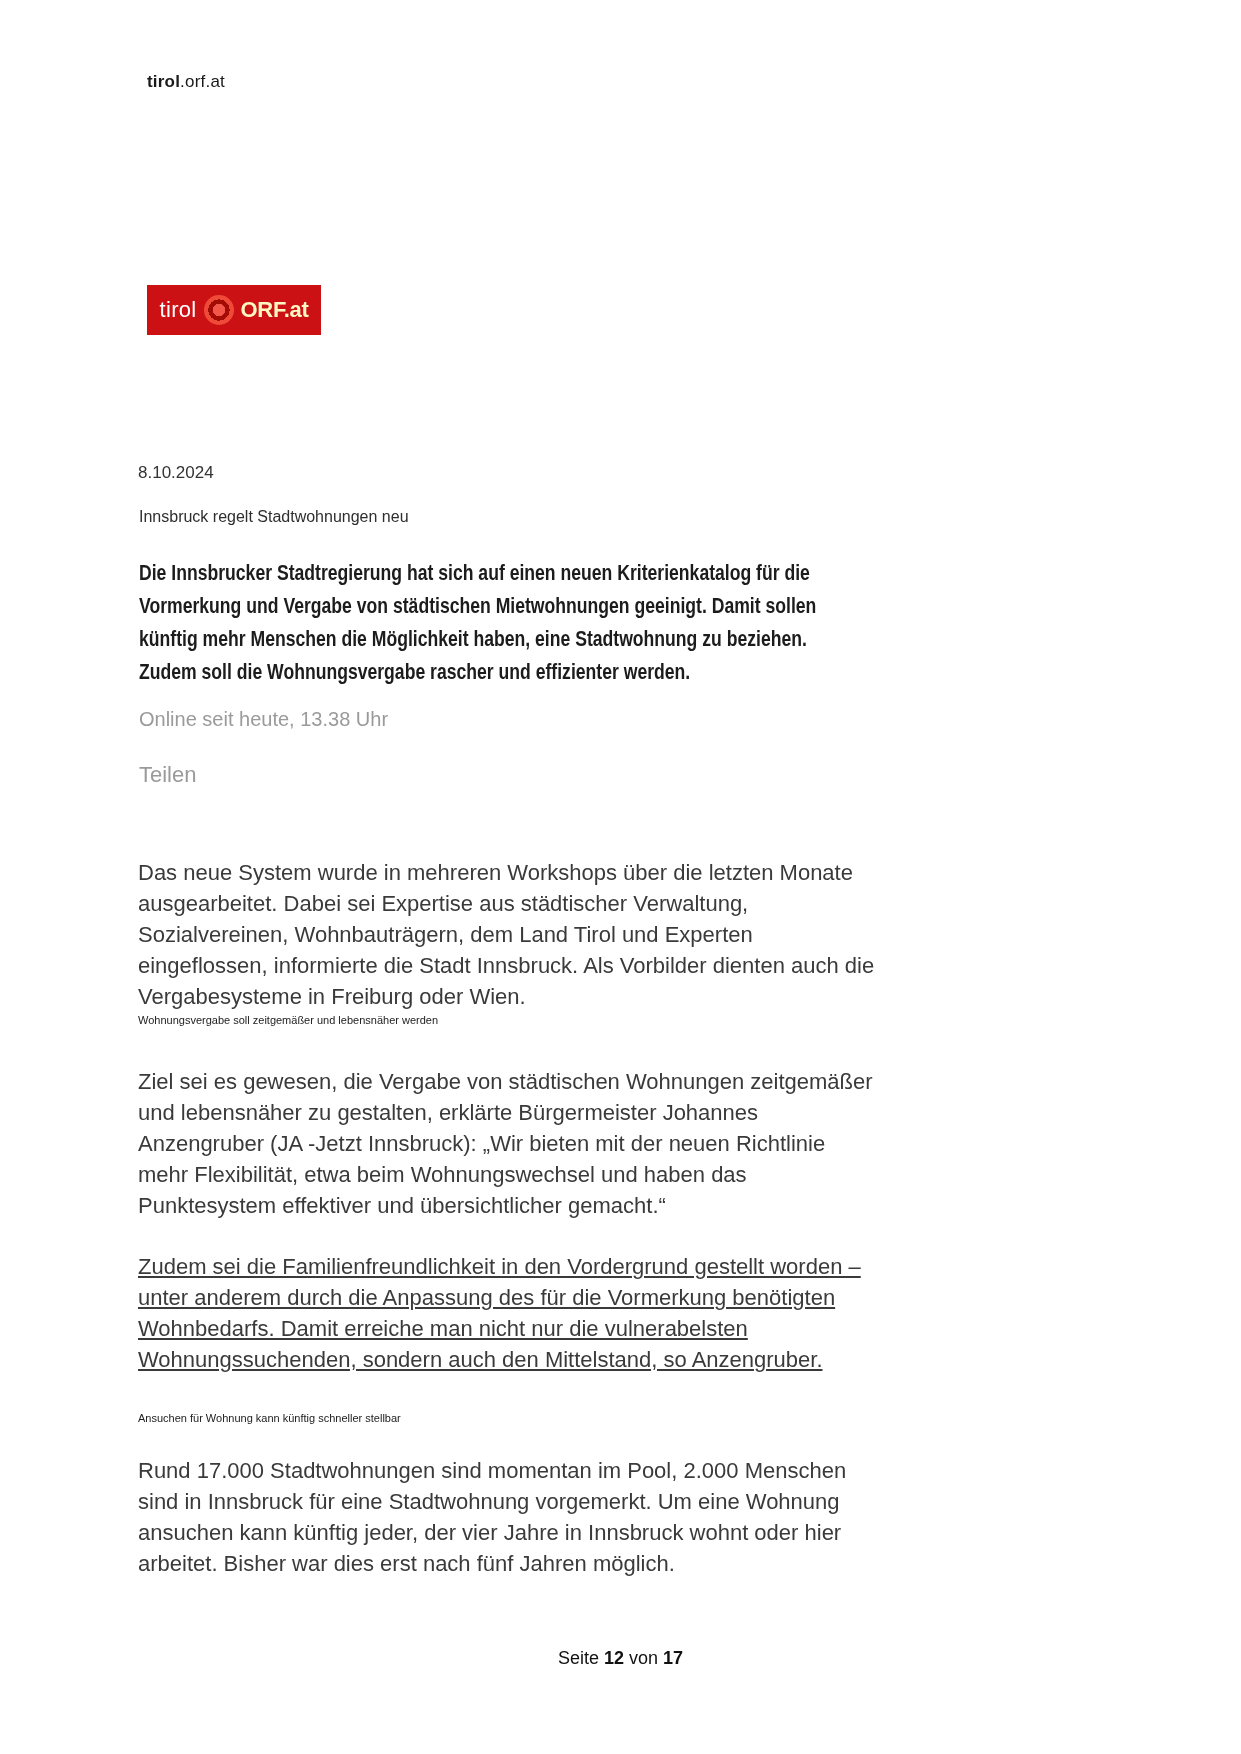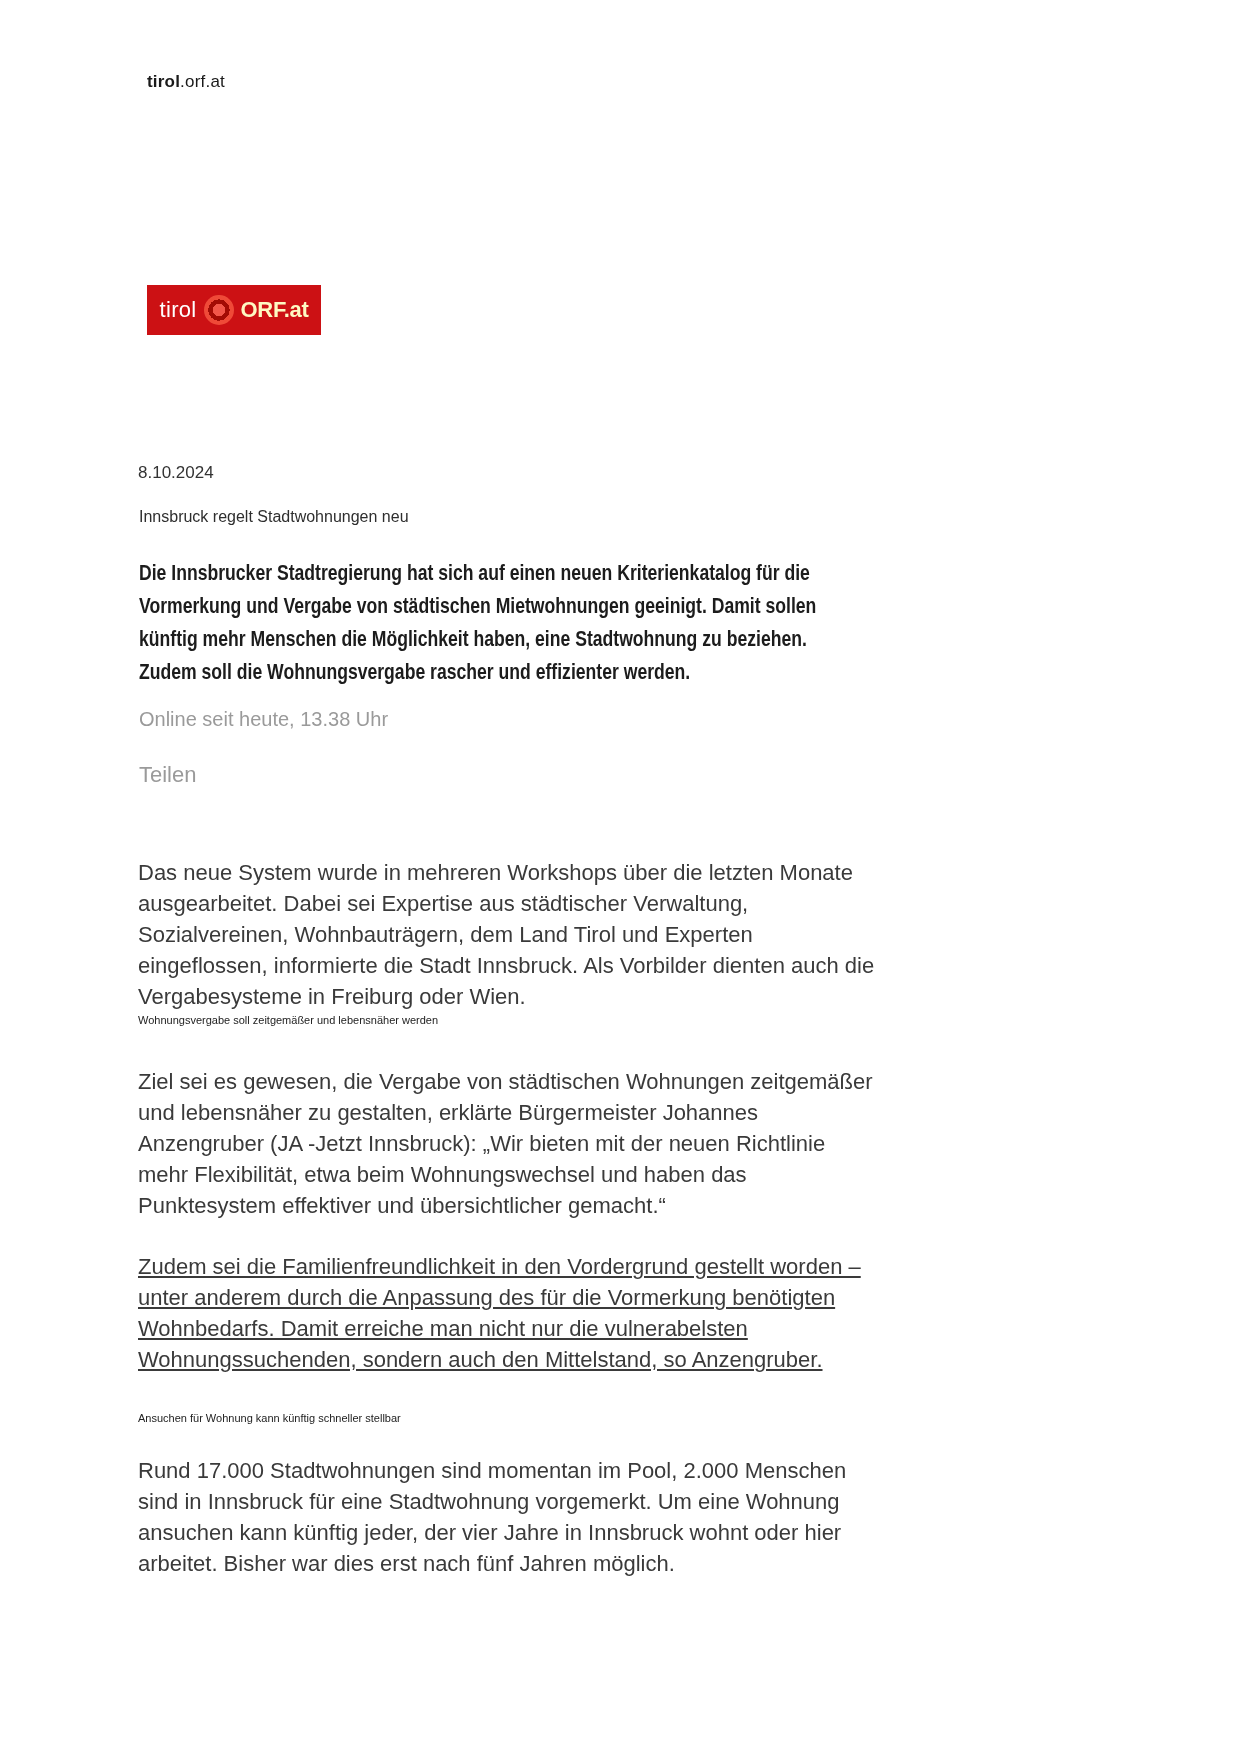--- a/index.html
+++ b/index.html
@@ -85,14 +85,20 @@
 Wohnbedarfs. Damit erreiche man nicht nur die vulnerabelsten
 Wohnungssuchenden, sondern auch den Mittelstand, so Anzengruber.</p>
 
   <h2 class="subhead s2">Ansuchen für Wohnung kann künftig schneller stellbar</h2>
 
   <p class="body-text p4">Rund 17.000 Stadtwohnungen sind momentan im Pool, 2.000 Menschen
 sind in Innsbruck für eine Stadtwohnung vorgemerkt. Um eine Wohnung
 ansuchen kann künftig jeder, der vier Jahre in Innsbruck wohnt oder hier
 arbeitet. Bisher war dies erst nach fünf Jahren möglich.</p>
 
+  <div class="footer">
+    <span>Seite</span>
+    <b>12</b>
+    <span>von</span>
+    <b>17</b>
+  </div>
 
 </div>
 
 </body></html>

